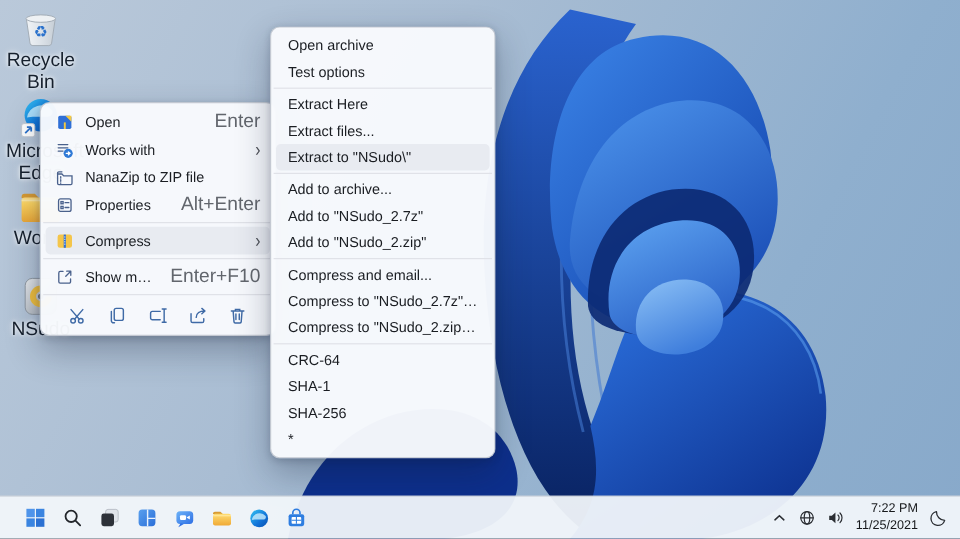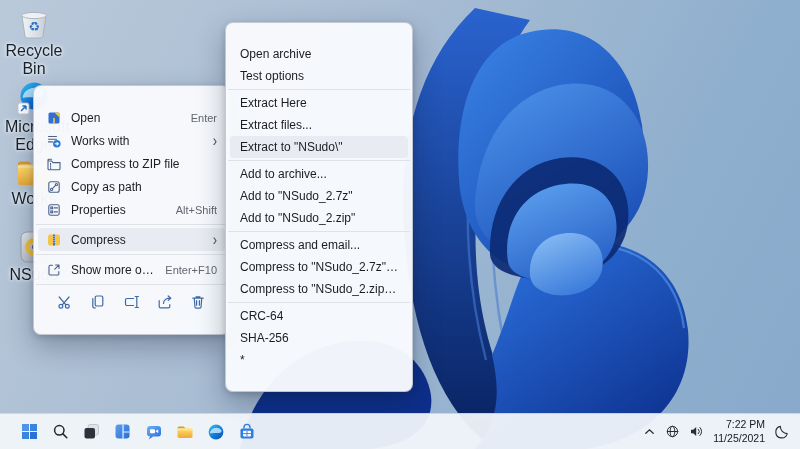--- a/index.html
+++ b/index.html
@@ -12,30 +12,30 @@
   
   .dcell{position:absolute;left:2px;width:64px;display:flex;flex-direction:column;
          align-items:center;gap:2px;z-index:1;}
   .dicon{height:36px;display:flex;align-items:flex-end;justify-content:center;}
   .dlabel{font-size:16px;color:#16202d;text-align:center;line-height:1.15;max-width:58px;
           text-shadow:0 0 3px rgba(255,255,255,.95),0 0 6px rgba(255,255,255,.75);}
   
   .menu{position:absolute;background:rgba(248,250,253,.97);
         border:1px solid rgba(110,122,140,.38);border-radius:8px;
         box-shadow:0 12px 28px rgba(15,25,50,.30),0 2px 6px rgba(15,25,50,.18);
-        font-size:12px;color:#1a1d22;padding:20px 0;box-sizing:border-box;}
+        font-size:12px;color:#1a1d22;padding:4px 0;box-sizing:border-box;}
   .main-menu{left:33px;top:85px;width:197px;z-index:5;}
   .sub-menu{left:225px;top:22px;width:188px;z-index:6;}
   .mi{display:flex;align-items:center;height:23px;margin:0 4px;padding:0 8px;
       border-radius:4px;gap:9px;white-space:nowrap;}
   .sub-menu .mi{height:22px;padding:0 10px;}
   .mi.hl{background:#e8ebf1;}
   .mi .ic{width:16px;height:16px;flex:0 0 16px;display:flex;align-items:center;justify-content:center;}
   .mi .lbl{overflow:hidden;text-overflow:ellipsis;}
-  .mi .sc{margin-left:auto;color:#62666d;font-size:11px;}
+  .mi .sc{margin-left:auto;color:#62666d;font-size:16px;}
   .mi .chev{margin-left:auto;color:#4e5258;font-size:13px;line-height:1;transform:scaleY(1.25);}
   .sep{height:1px;background:#e0e2e8;margin:3px 2px;}
   .sub-menu .sep{margin:2px 2px;}
   .actions{display:flex;justify-content:space-between;align-items:center;padding:2px 18px 0 18px;height:24px;}
   .abtn{width:26px;height:22px;display:flex;align-items:center;justify-content:center;border-radius:4px;}
   
   .taskbar{position:absolute;left:0;right:0;bottom:0;height:36px;z-index:10;
            background:rgba(241,245,250,.95);border-top:1px solid rgba(120,132,148,.25);
            display:flex;align-items:center;padding:0 10px 0 16px;box-sizing:border-box;}
   .tbtn{width:27px;height:27px;margin-right:4px;display:flex;align-items:center;justify-content:center;border-radius:5px;}
@@ -186,47 +186,36 @@
       <span class="chev">›</span>
     </div>
 
     <div class="mi">
       <span class="ic">
         <svg width="16" height="16" viewBox="0 0 16 16" stroke="#4a618c" stroke-width="1.1" fill="none" stroke-linecap="round">
           <path d="M2,5 h3.6 l1.5,1.6 H14 v6.2 a1,1 0 0 1 -1,1 H3 a1,1 0 0 1 -1,-1 Z M2,5 v-0.8 a1,1 0 0 1 1,-1 h2.6"></path>
           <path d="M4.6,7.2 v5.5" stroke-dasharray="1.3 1.3"></path>
         </svg>
       </span>
-      <span class="lbl">Compress to ZIP file</span>
-    </div>
-
-    <div class="mi">
-      <span class="ic">
-        <svg width="16" height="16" viewBox="0 0 16 16" stroke="#4a618c" stroke-width="1.1" fill="none" stroke-linecap="round">
-          <rect x="2.8" y="2.8" width="10.4" height="10.4" rx="2"></rect>
-          <circle cx="5.6" cy="10.4" r="1.1"></circle>
-            <circle cx="10.4" cy="5.6" r="1.1"></circle>
-          <path d="M6.4,9.6 L9.6,6.4"></path>
-        </svg>
-      </span>
-      <span class="lbl">Copy as path</span>
-    </div>
+      <span class="lbl">NanaZip to ZIP file</span>
+    </div>
+
 
     <div class="mi">
       <span class="ic">
         <svg width="16" height="16" viewBox="0 0 16 16" stroke="#4a618c" stroke-width="1.1" fill="none" stroke-linecap="round">
           <rect x="2.8" y="2.8" width="10.4" height="10.4" rx="1.6"></rect>
           <rect x="4.8" y="5" width="1.8" height="1.8"></rect>
             <path d="M8.2,5.9 h3.2"></path>
           <rect x="4.8" y="9" width="1.8" height="1.8"></rect>
             <path d="M8.2,9.9 h3.2"></path>
         </svg>
       </span>
       <span class="lbl">Properties</span>
-      <span class="sc">Alt+Shift</span>
+      <span class="sc">Alt+Enter</span>
     </div>
 
     <div class="sep"></div>
 
     <div class="mi hl">
       <span class="ic">
         <svg width="16" height="16" viewBox="0 0 16 16">
           <rect x="2" y="2.5" width="12" height="11" rx="2" fill="#f4c54a"></rect>
           <rect x="7.1" y="2.5" width="1.8" height="11" fill="#2f6fd6"></rect>
           <path d="M8,4 v8" stroke="#ffffff" stroke-width="0.7" stroke-dasharray="1 1"></path>
@@ -319,20 +308,23 @@
       </div>
     <div class="mi">
         <span class="lbl">Compress to "NSudo_2.7z" and email</span>
       </div>
     <div class="mi">
         <span class="lbl">Compress to "NSudo_2.zip" and email</span>
       </div>
     <div class="sep"></div>
     <div class="mi">
         <span class="lbl">CRC-64</span>
+      </div>
+    <div class="mi">
+        <span class="lbl">SHA-1</span>
       </div>
     <div class="mi">
         <span class="lbl">SHA-256</span>
       </div>
     <div class="mi">
         <span class="lbl">*</span>
       </div>
   </div>
 
   <div class="taskbar">

